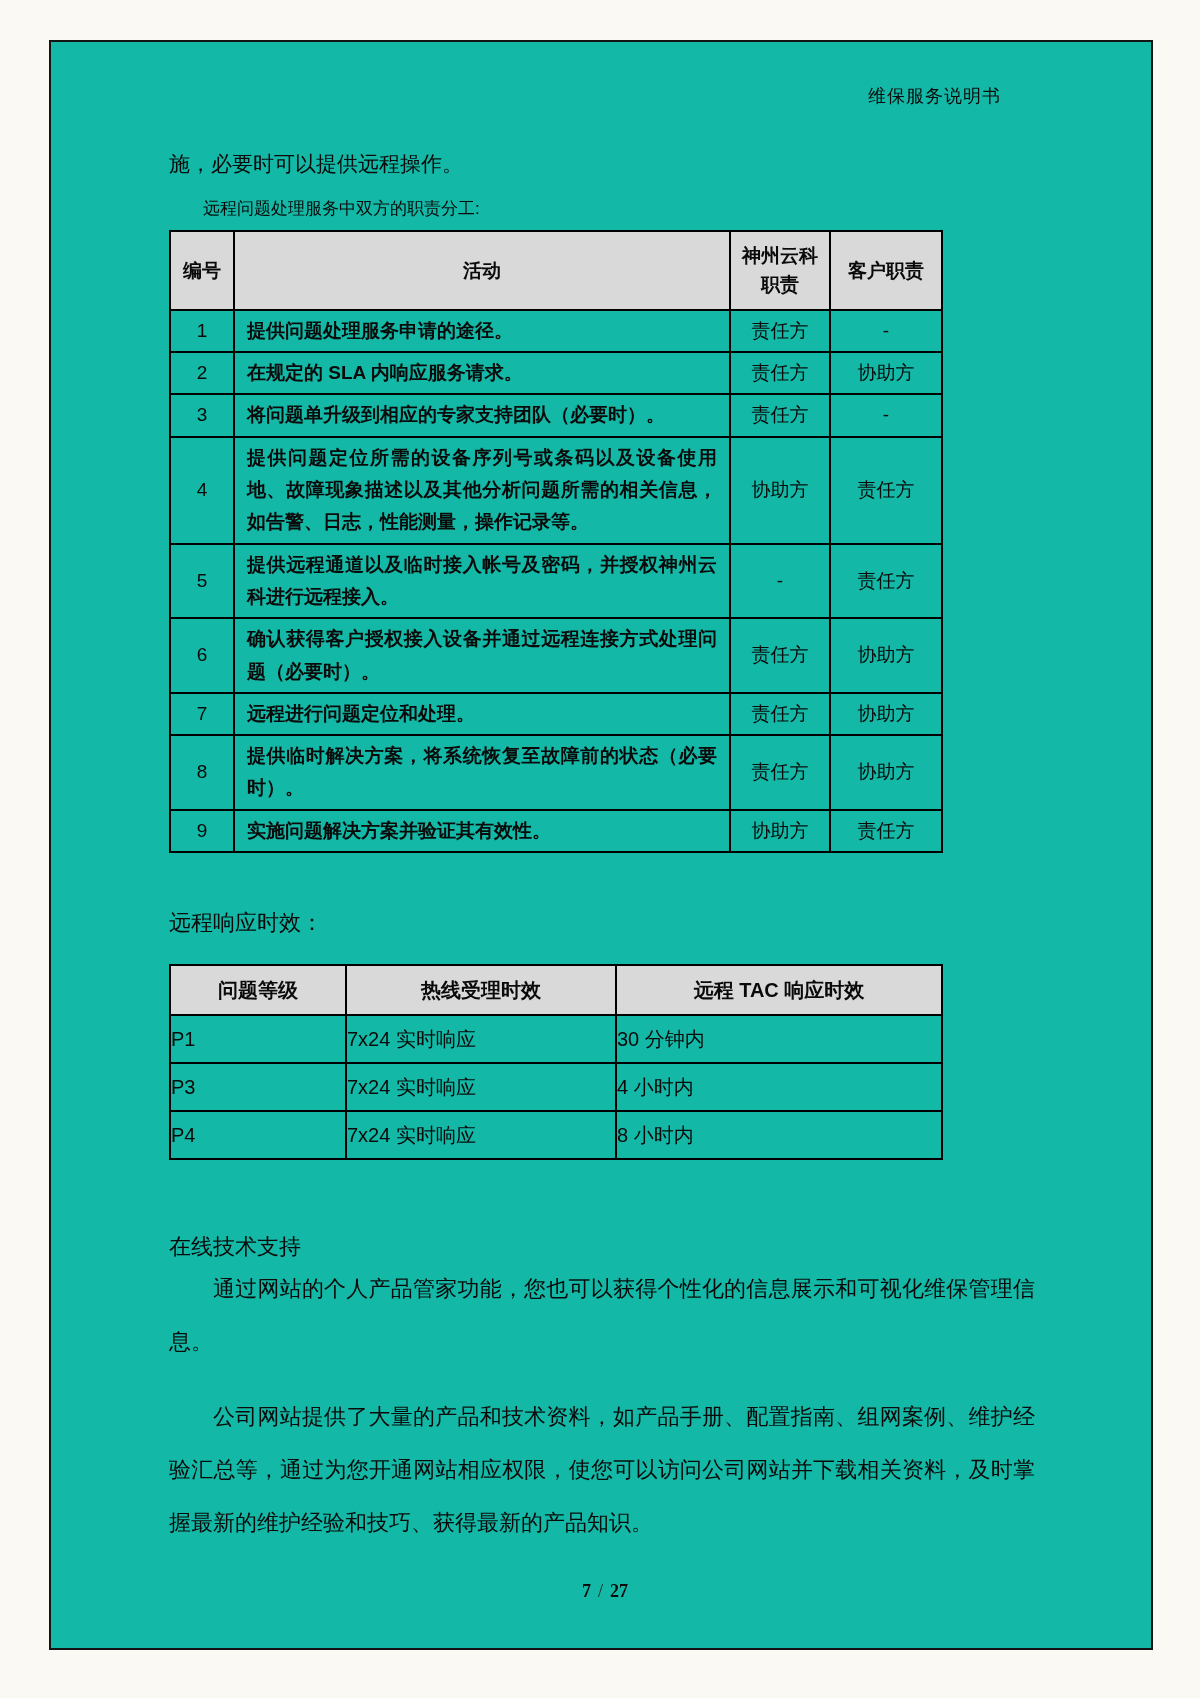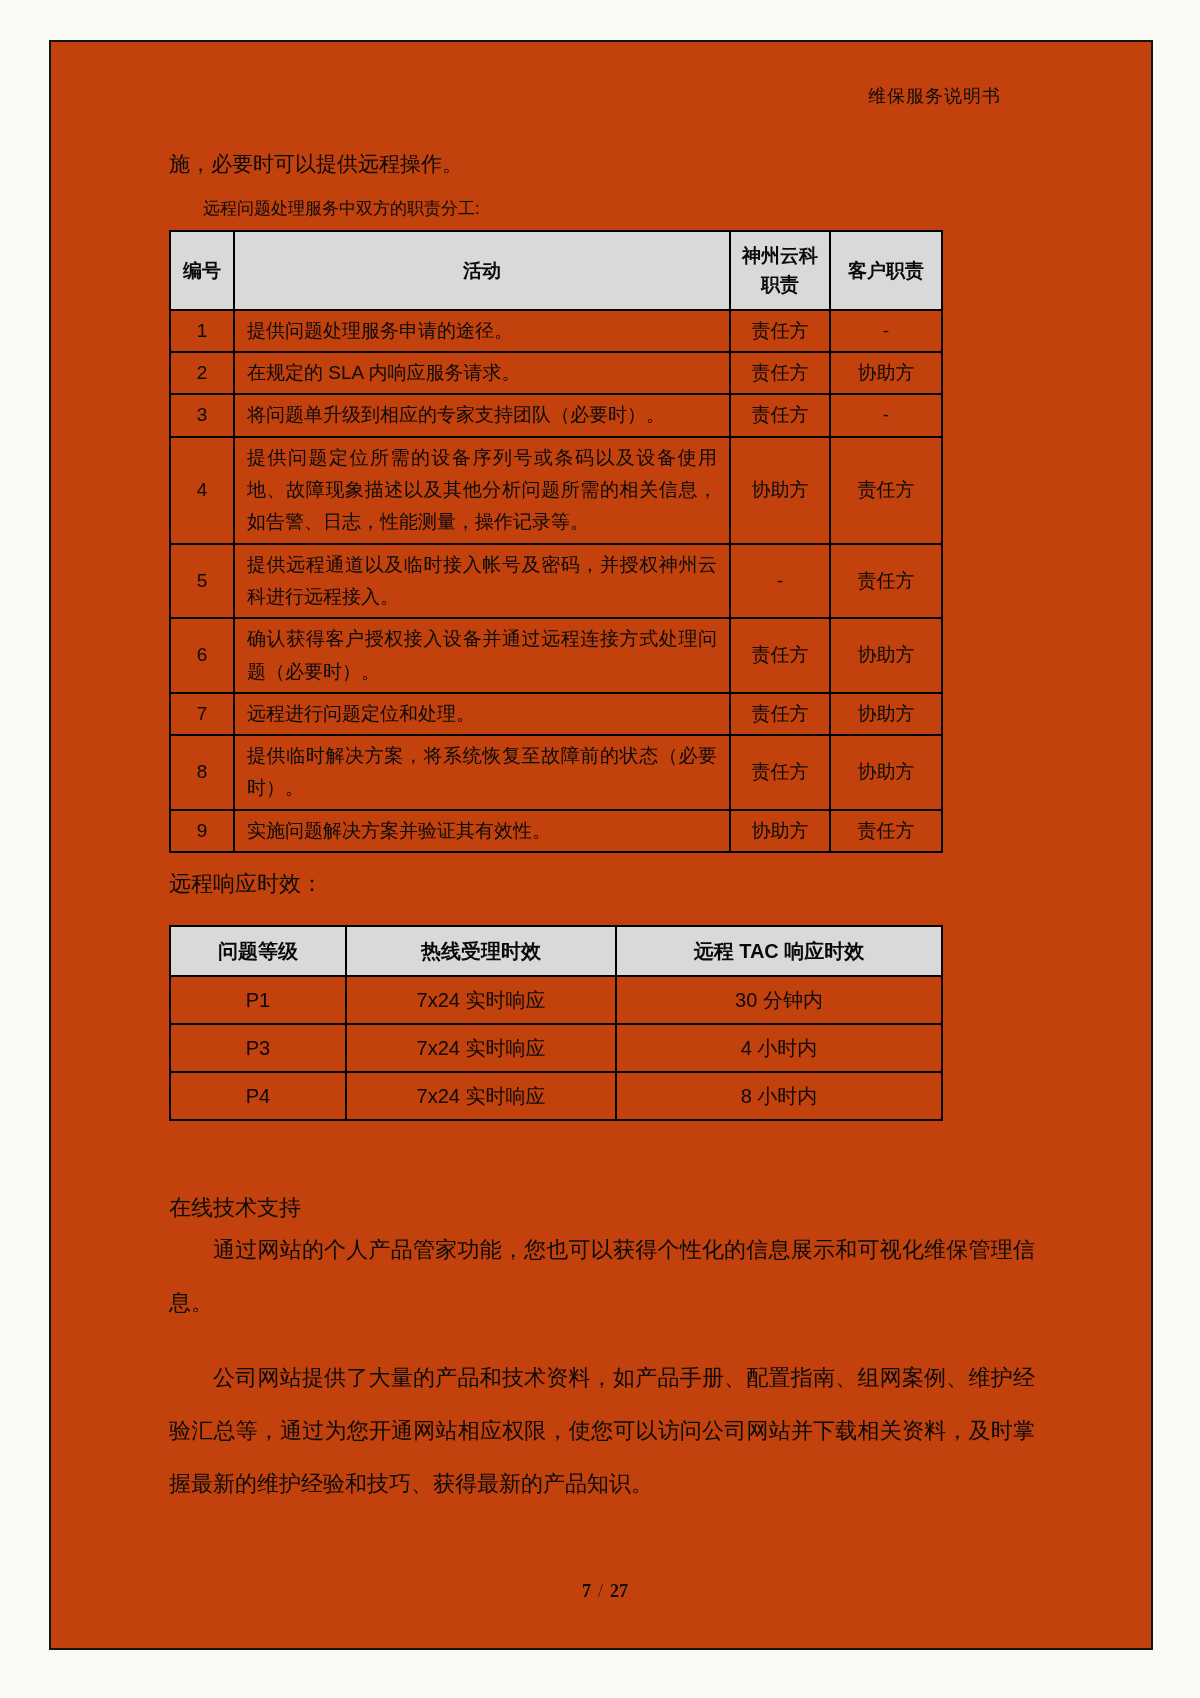--- a/index.html
+++ b/index.html
@@ -8,48 +8,48 @@
     background: #fbf9f4;
     color: #0a0a0a;
     font-family: "Liberation Sans", "DejaVu Sans", sans-serif;
     position: relative;
   }
   .frame {
     position: absolute;
     left: 49px; top: 40px;
     width: 1104px; height: 1610px;
     border: 2px solid #141414;
-    background: #c2410c;
+    background: #14b8a6;
   }
   .content { padding: 42px 116px 0 118px; }
   .doc-header {
     text-align: right;
     font-family: "Liberation Serif", "DejaVu Serif", serif;
     font-size: 18px;
     letter-spacing: 1px;
     padding-right: 34px;
   }
   .intro { margin-top: 40px; font-size: 21px; line-height: 1.5; }
   .t1-caption { margin-top: 16px; font-size: 17px; text-indent: 2em; line-height: 1.5; }
 
   table { border-collapse: collapse; table-layout: fixed; }
   th, td { border: 2px solid #000; }
   thead th { background: #d9d9d9; font-weight: 700; text-align: center; }
 
   .t1 { width: 772px; margin-top: 9px; font-size: 19px; border-radius: 16px; }
   .t1 thead th { padding: 9px 6px; line-height: 1.55; }
   .t1 td { padding: 4px 10px; line-height: 1.7; }
   .t1 .c-center { text-align: center; }
-  .t1 .c-act { text-align: justify; padding: 4px 12px; }
-
-  .h2 { margin-top: 16px; font-size: 22px; }
+  .t1 .c-act { text-align: justify; padding: 4px 12px; font-weight: bold; }
+
+  .h2 { margin-top: 55px; font-size: 22px; }
 
   .t2 { width: 772px; margin-top: 26px; font-size: 20px; }
   .t2 thead th { padding: 8px 6px; line-height: 1.6; }
-  .t2 td { padding: 6px 15px; line-height: 1.7; text-align: center; }
+  .t2 td { padding: 6px 0; line-height: 1.7; text-align: left; }
 
   .h3 { margin-top: 72px; font-size: 22px; }
   .para {
     margin-top: 22px;
     font-size: 22px;
     line-height: 2.41;
     text-align: justify;
     text-indent: 2em;
   }
   .para.cont { margin-top: 0; }

